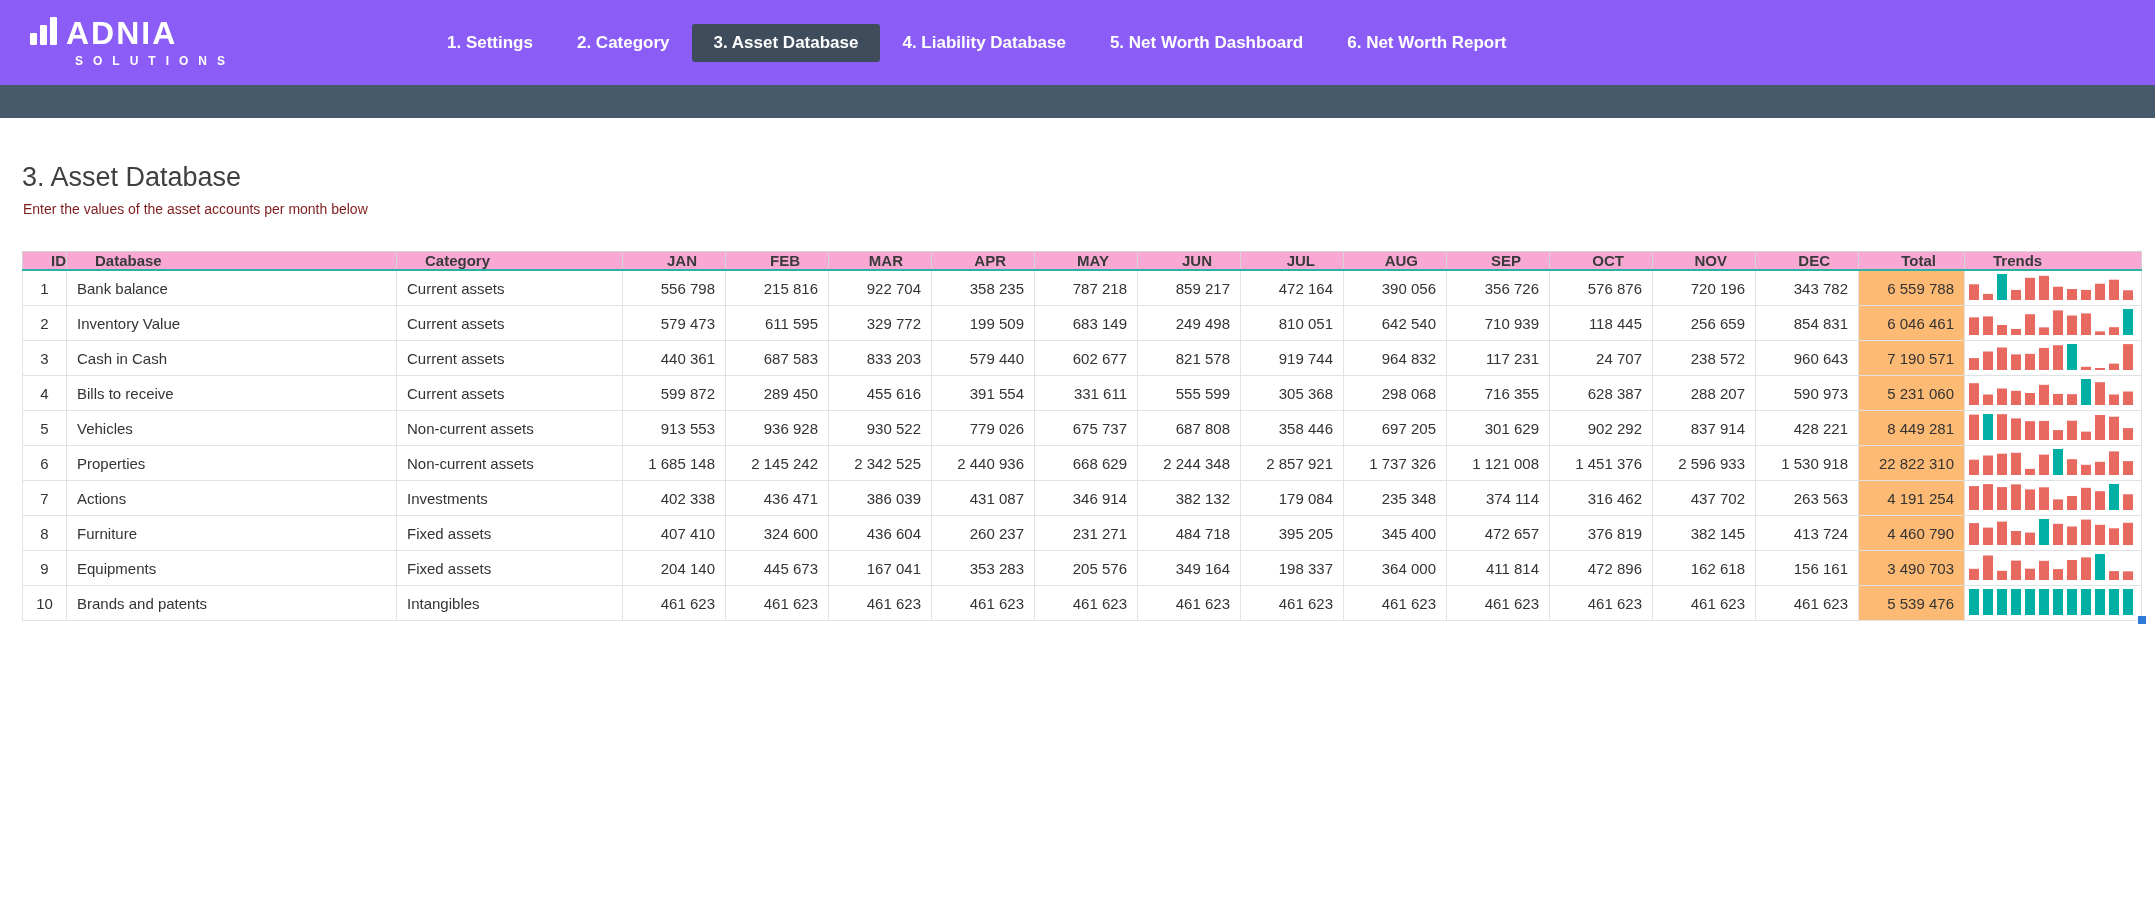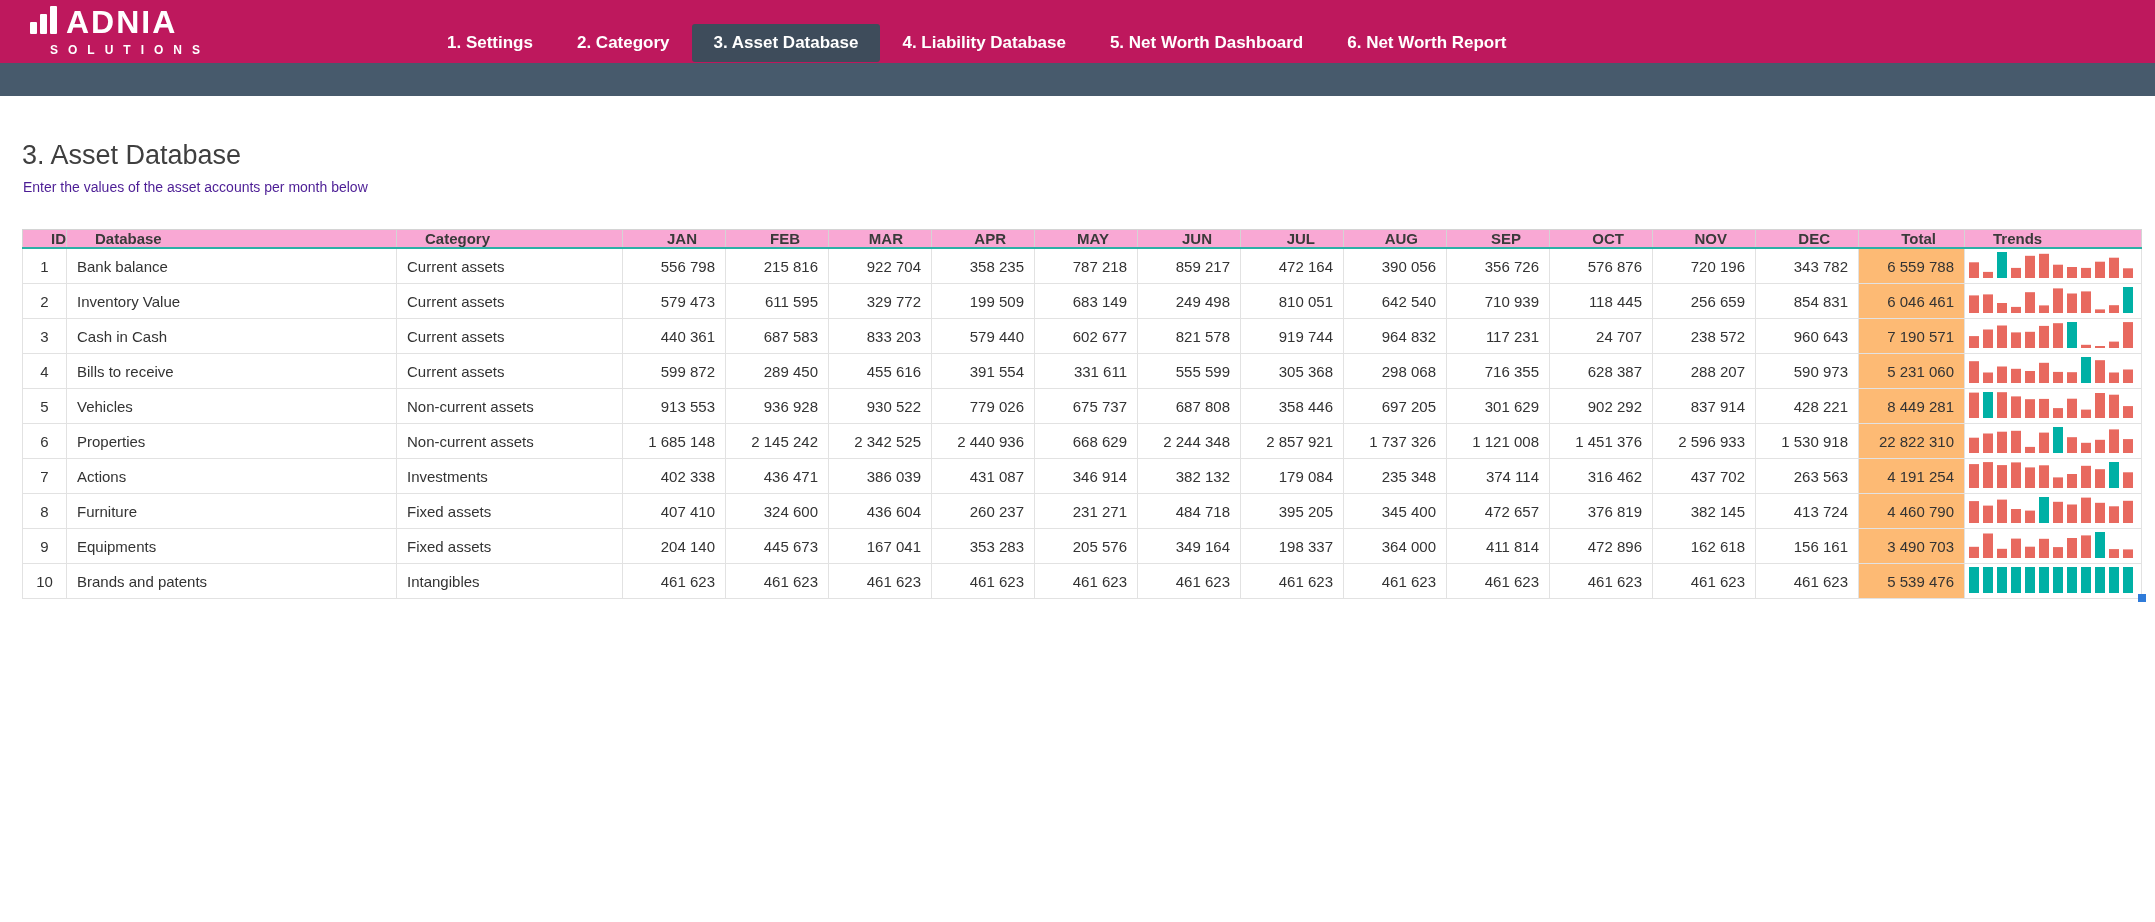--- a/index.html
+++ b/index.html
@@ -6,22 +6,22 @@
   * { box-sizing: border-box; }
   html, body {
     margin: 0; padding: 0;
     width: 2155px; height: 922px;
     background: #ffffff;
     font-family: "Liberation Sans", sans-serif;
     overflow: hidden;
   }
   
   .navbar {
-    height: 63px;
-    background: #be185d;
+    height: 85px;
+    background: #8b5cf6;
     display: flex;
     align-items: center;
     position: relative;
   }
   .logo {
     margin-left: 30px;
     color: #ffffff;
     width: 230px;
     user-select: none;
   }
@@ -36,20 +36,21 @@
     font-weight: bold;
     letter-spacing: 2px;
     line-height: 1;
   }
   .logo-sub {
     font-size: 12px;
     letter-spacing: 10px;
     margin-top: 5px;
     margin-left: 20px;
     font-weight: bold;
+    text-align: center;
   }
   .tabs {
     position: absolute;
     left: 425px;
     top: 0;
     height: 85px;
     display: flex;
     align-items: center;
   }
   .tab {
@@ -71,21 +72,21 @@
   main { padding-left: 22px; }
   .page-title {
     margin: 44px 0 0 0;
     font-size: 27px;
     font-weight: 400;
     color: #3f3f3f;
   }
   .page-subtitle {
     margin: 8px 0 0 1px;
     font-size: 14px;
-    color: #4c1d95;
+    color: #7f1d1d;
   }
   
   .table-wrap { position: relative; width: 2121px; margin-top: 34px; }
   table {
     border-collapse: collapse;
     table-layout: fixed;
     width: 2119px;
     border: 1px solid #c9c9c9;
   }
   th {

